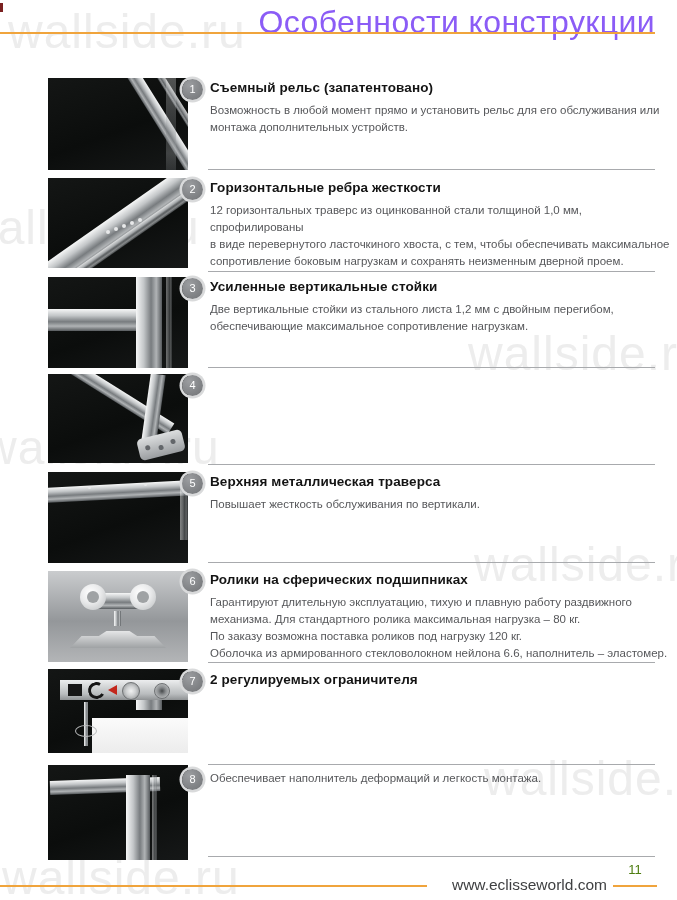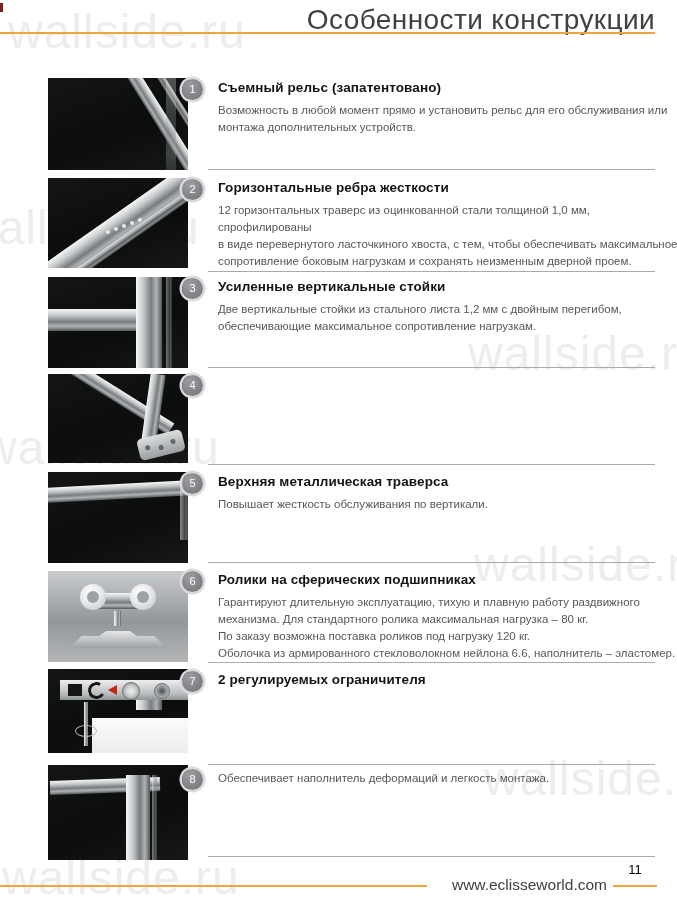--- a/index.html
+++ b/index.html
@@ -10,21 +10,21 @@
   }
   
   .wm{
     position:absolute; z-index:1; font-size:48px; color:#ededed;
     letter-spacing:1px; white-space:nowrap; user-select:none;
   }
   
   .corner-mark{position:absolute; left:0; top:3px; width:3px; height:9px; background:#7a2020; z-index:4;}
   .page-title{
     position:absolute; top:4px; left:0; width:655px; text-align:right;
-    font-size:28px; color:#404040; letter-spacing:.4px; z-index:3;
+    font-size:32px; color:#8b5cf6; letter-spacing:.4px; z-index:3;
   }
   .title-rule{position:absolute; top:32px; left:0; width:655px; height:2px; background:#f0a43c; z-index:3;}
   
   .photo{
     position:absolute; left:48px; width:140px; overflow:hidden; z-index:2;
     background:linear-gradient(160deg,#141615 0%,#0b0d0c 55%,#161818 100%);
   }
   .metal{position:absolute; background:linear-gradient(180deg,#f6f7f7 0%,#c3c6c8 30%,#787c7f 58%,#b0b3b5 78%,#565a5d 100%);}
   .metal-h{position:absolute; background:linear-gradient(90deg,#f6f7f7 0%,#c3c6c8 30%,#787c7f 58%,#b0b3b5 78%,#565a5d 100%);}
   .dot{position:absolute; border-radius:50%; background:#e8e9ea;}
@@ -45,28 +45,28 @@
   .fit-hole{position:absolute; width:5px; height:5px; border-radius:50%; background:#63666a;}
   
   .item{position:absolute; left:182px; width:473px; z-index:3;}
   .item .sep{position:absolute; left:26px; right:0; bottom:0; height:1px; background:#a8aaad;}
   .num{
     position:absolute; left:0; top:1px; width:21px; height:21px; border-radius:50%;
     background:radial-gradient(circle at 35% 30%, #9b9da0 0%, #818386 60%, #707275 100%);
     box-shadow:0 0 0 2.5px #d9dadb;
     color:#ffffff; font-size:11px; line-height:21px; text-align:center;
   }
-  .item-content{margin-left:36px; padding-top:2px;}
+  .item-content{margin-left:28px; padding-top:2px;}
   .item-content h3{margin:0 0 7px 0; font-size:13.5px; font-weight:bold; color:#141414; letter-spacing:.1px;}
   .item-content p{margin:0; width:460px; font-size:11.5px; line-height:17px; color:#56575a; white-space:pre-line;}
   
   .footer-line-long{position:absolute; top:885px; left:0; width:427px; height:2px; background:#f0a43c; z-index:3;}
   .footer-line-short{position:absolute; top:885px; left:613px; width:44px; height:2px; background:#f0a43c; z-index:3;}
   .site-url{position:absolute; top:876px; right:70px; font-size:15.5px; color:#3f4042; z-index:3;}
-  .page-num{position:absolute; top:862px; left:617px; width:36px; text-align:center; font-size:13px; color:#000000; z-index:3;}
+  .page-num{position:absolute; top:862px; left:617px; width:36px; text-align:center; font-size:13px; color:#4d7c0f; z-index:3;}
 </style>
 </head>
 <body>
 
 <div id="page">
 
   <span class="wm" style="left:8px;  top:4px;">wallside.ru</span>
   <span class="wm" style="left:-38px;top:200px;">wallside.ru</span>
   <span class="wm" style="left:468px;top:326px;">wallside.ru</span>
   <span class="wm" style="left:-18px;top:420px;">wallside.ru</span>

